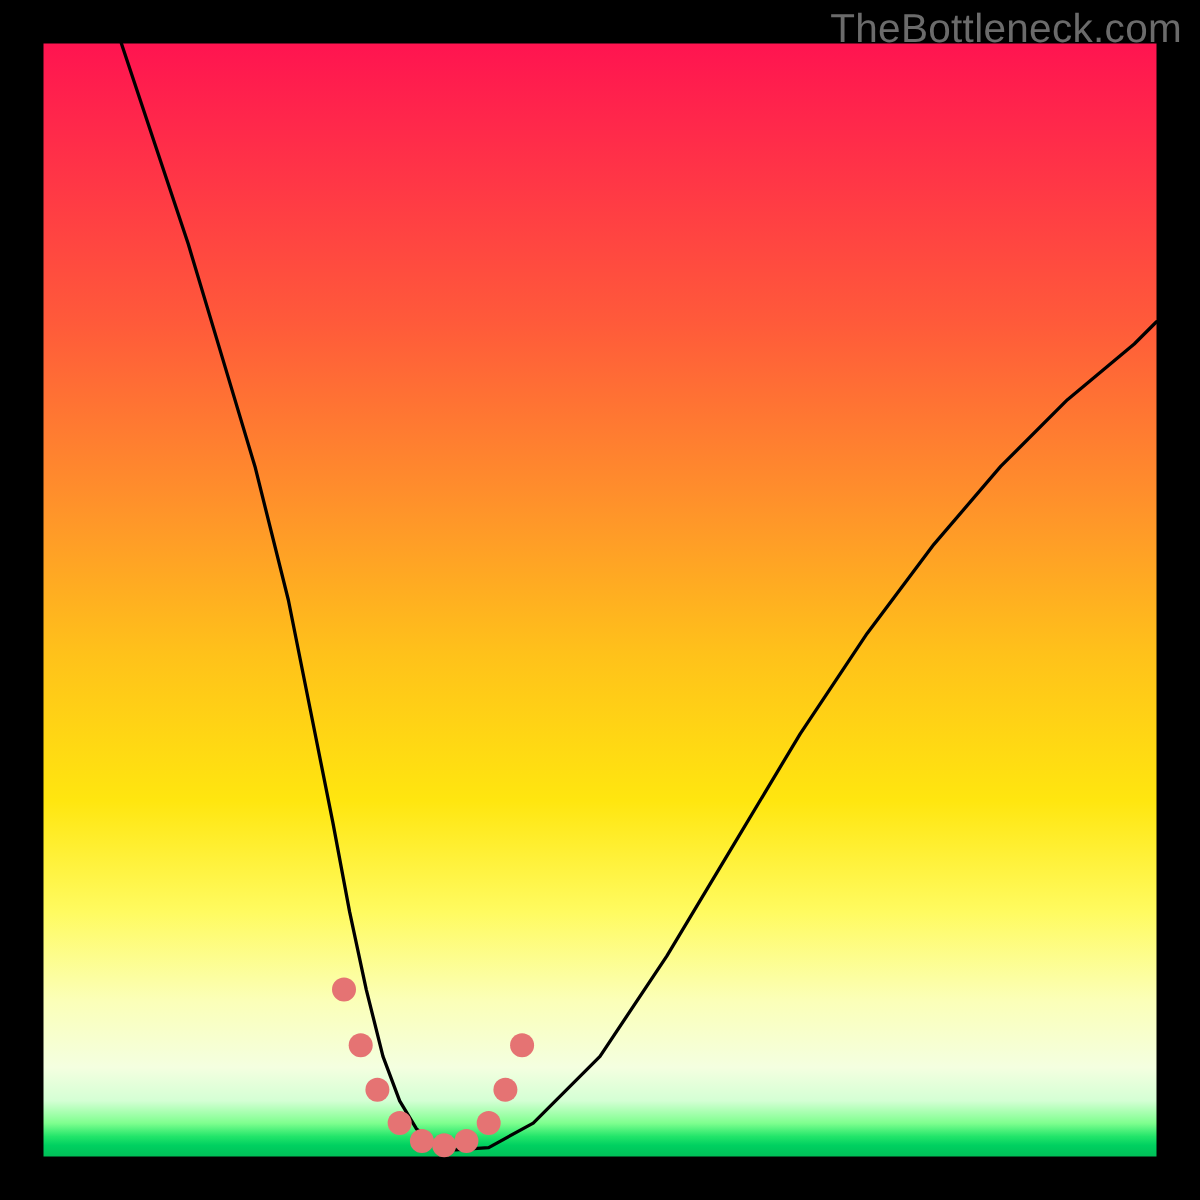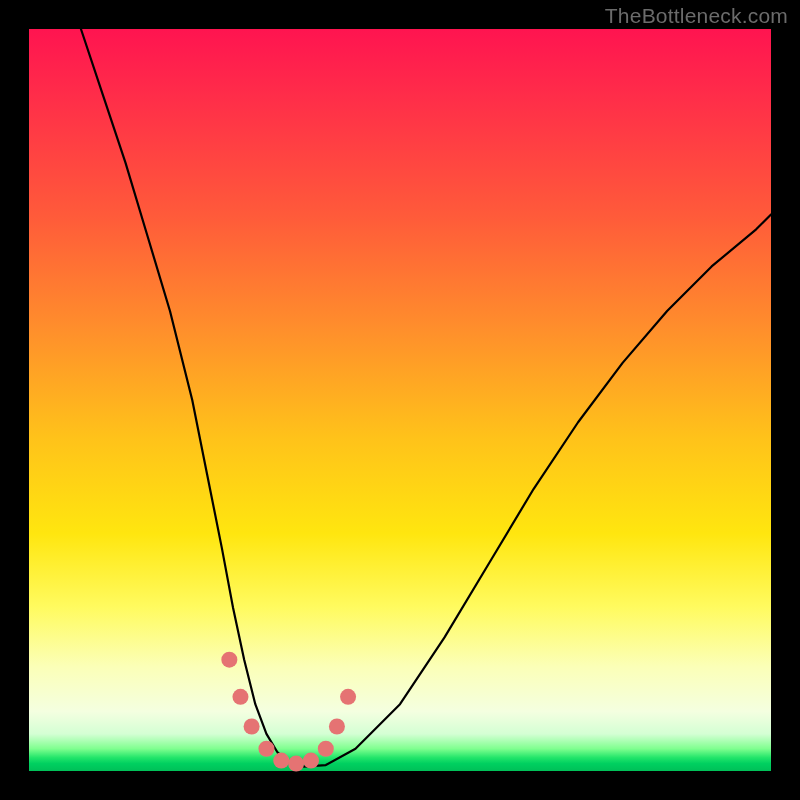--- a/index.html
+++ b/index.html
@@ -42,21 +42,21 @@
       #22e56a 98.2%,
       #00d060 99%,
       #00c058 100%
     );
   }
   .watermark {
     position: absolute;
     top: 4px;
     right: 12px;
     color: #6b6b6b;
-    font-size: 21px;
+    font-size: 27px;
     font-weight: 500;
     letter-spacing: 0.2px;
     user-select: none;
   }
   svg.curve {
     position: absolute;
     left: 0;
     top: 0;
     width: 742px;
     height: 742px;

